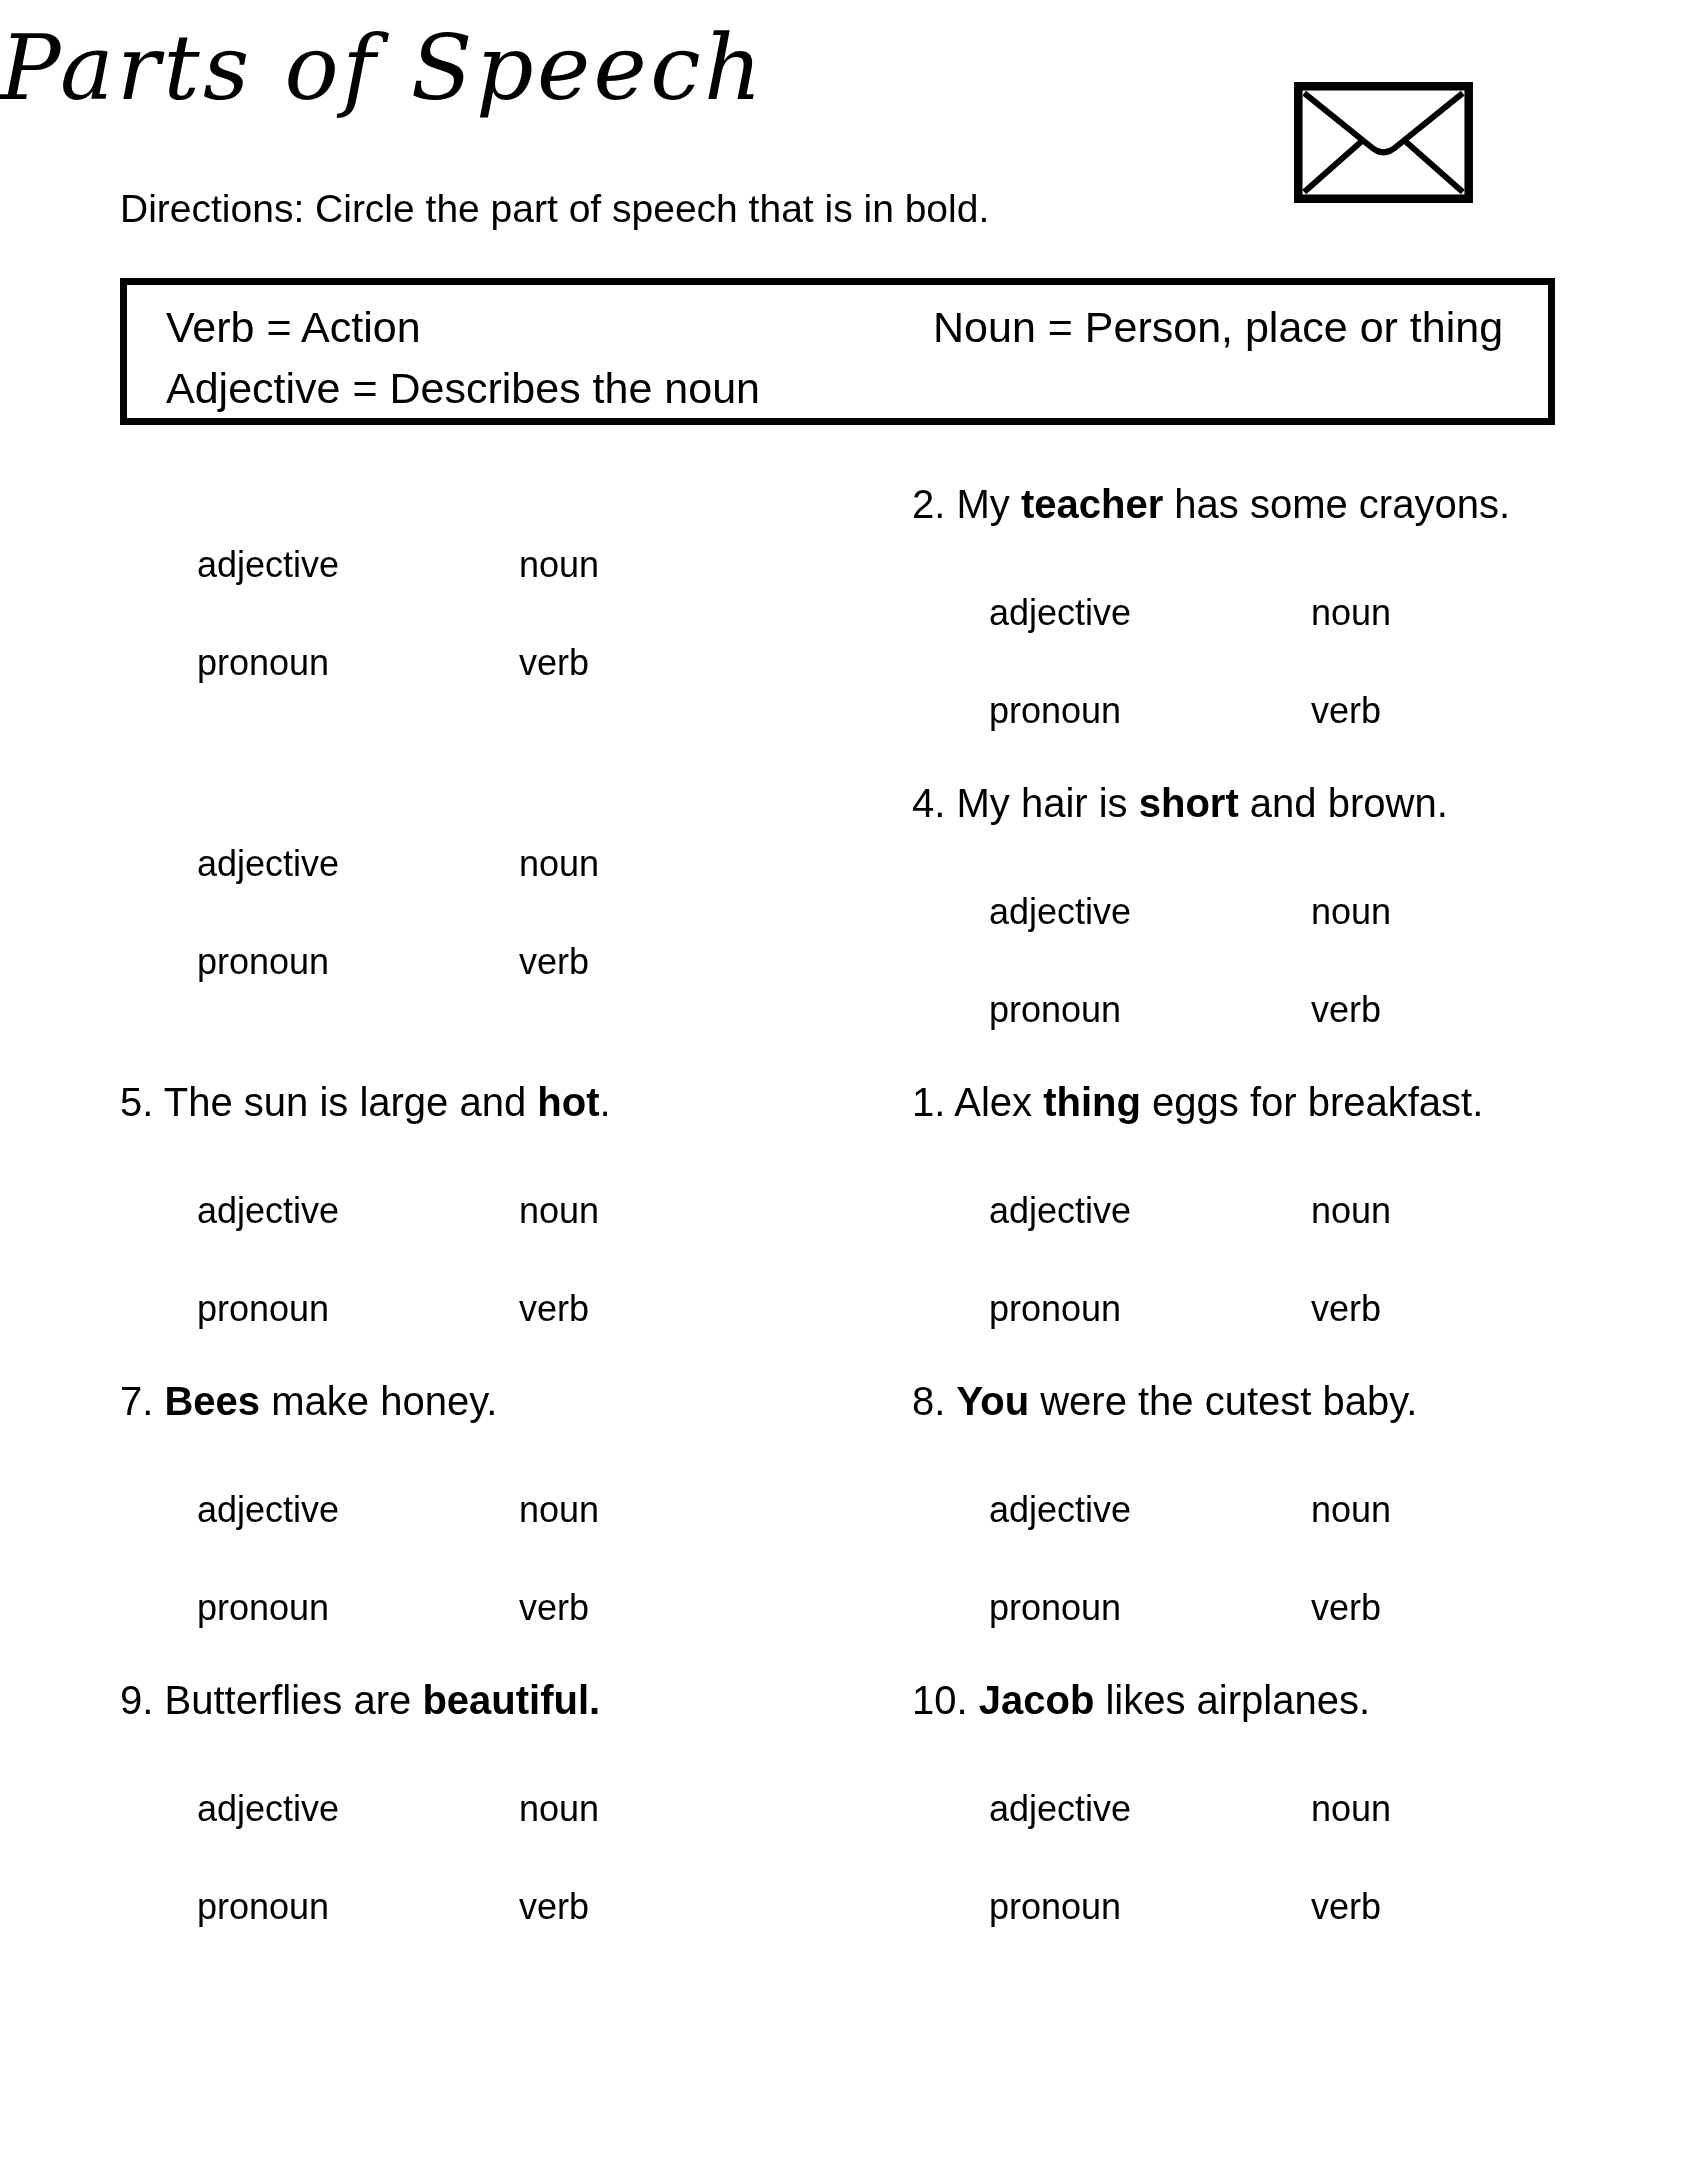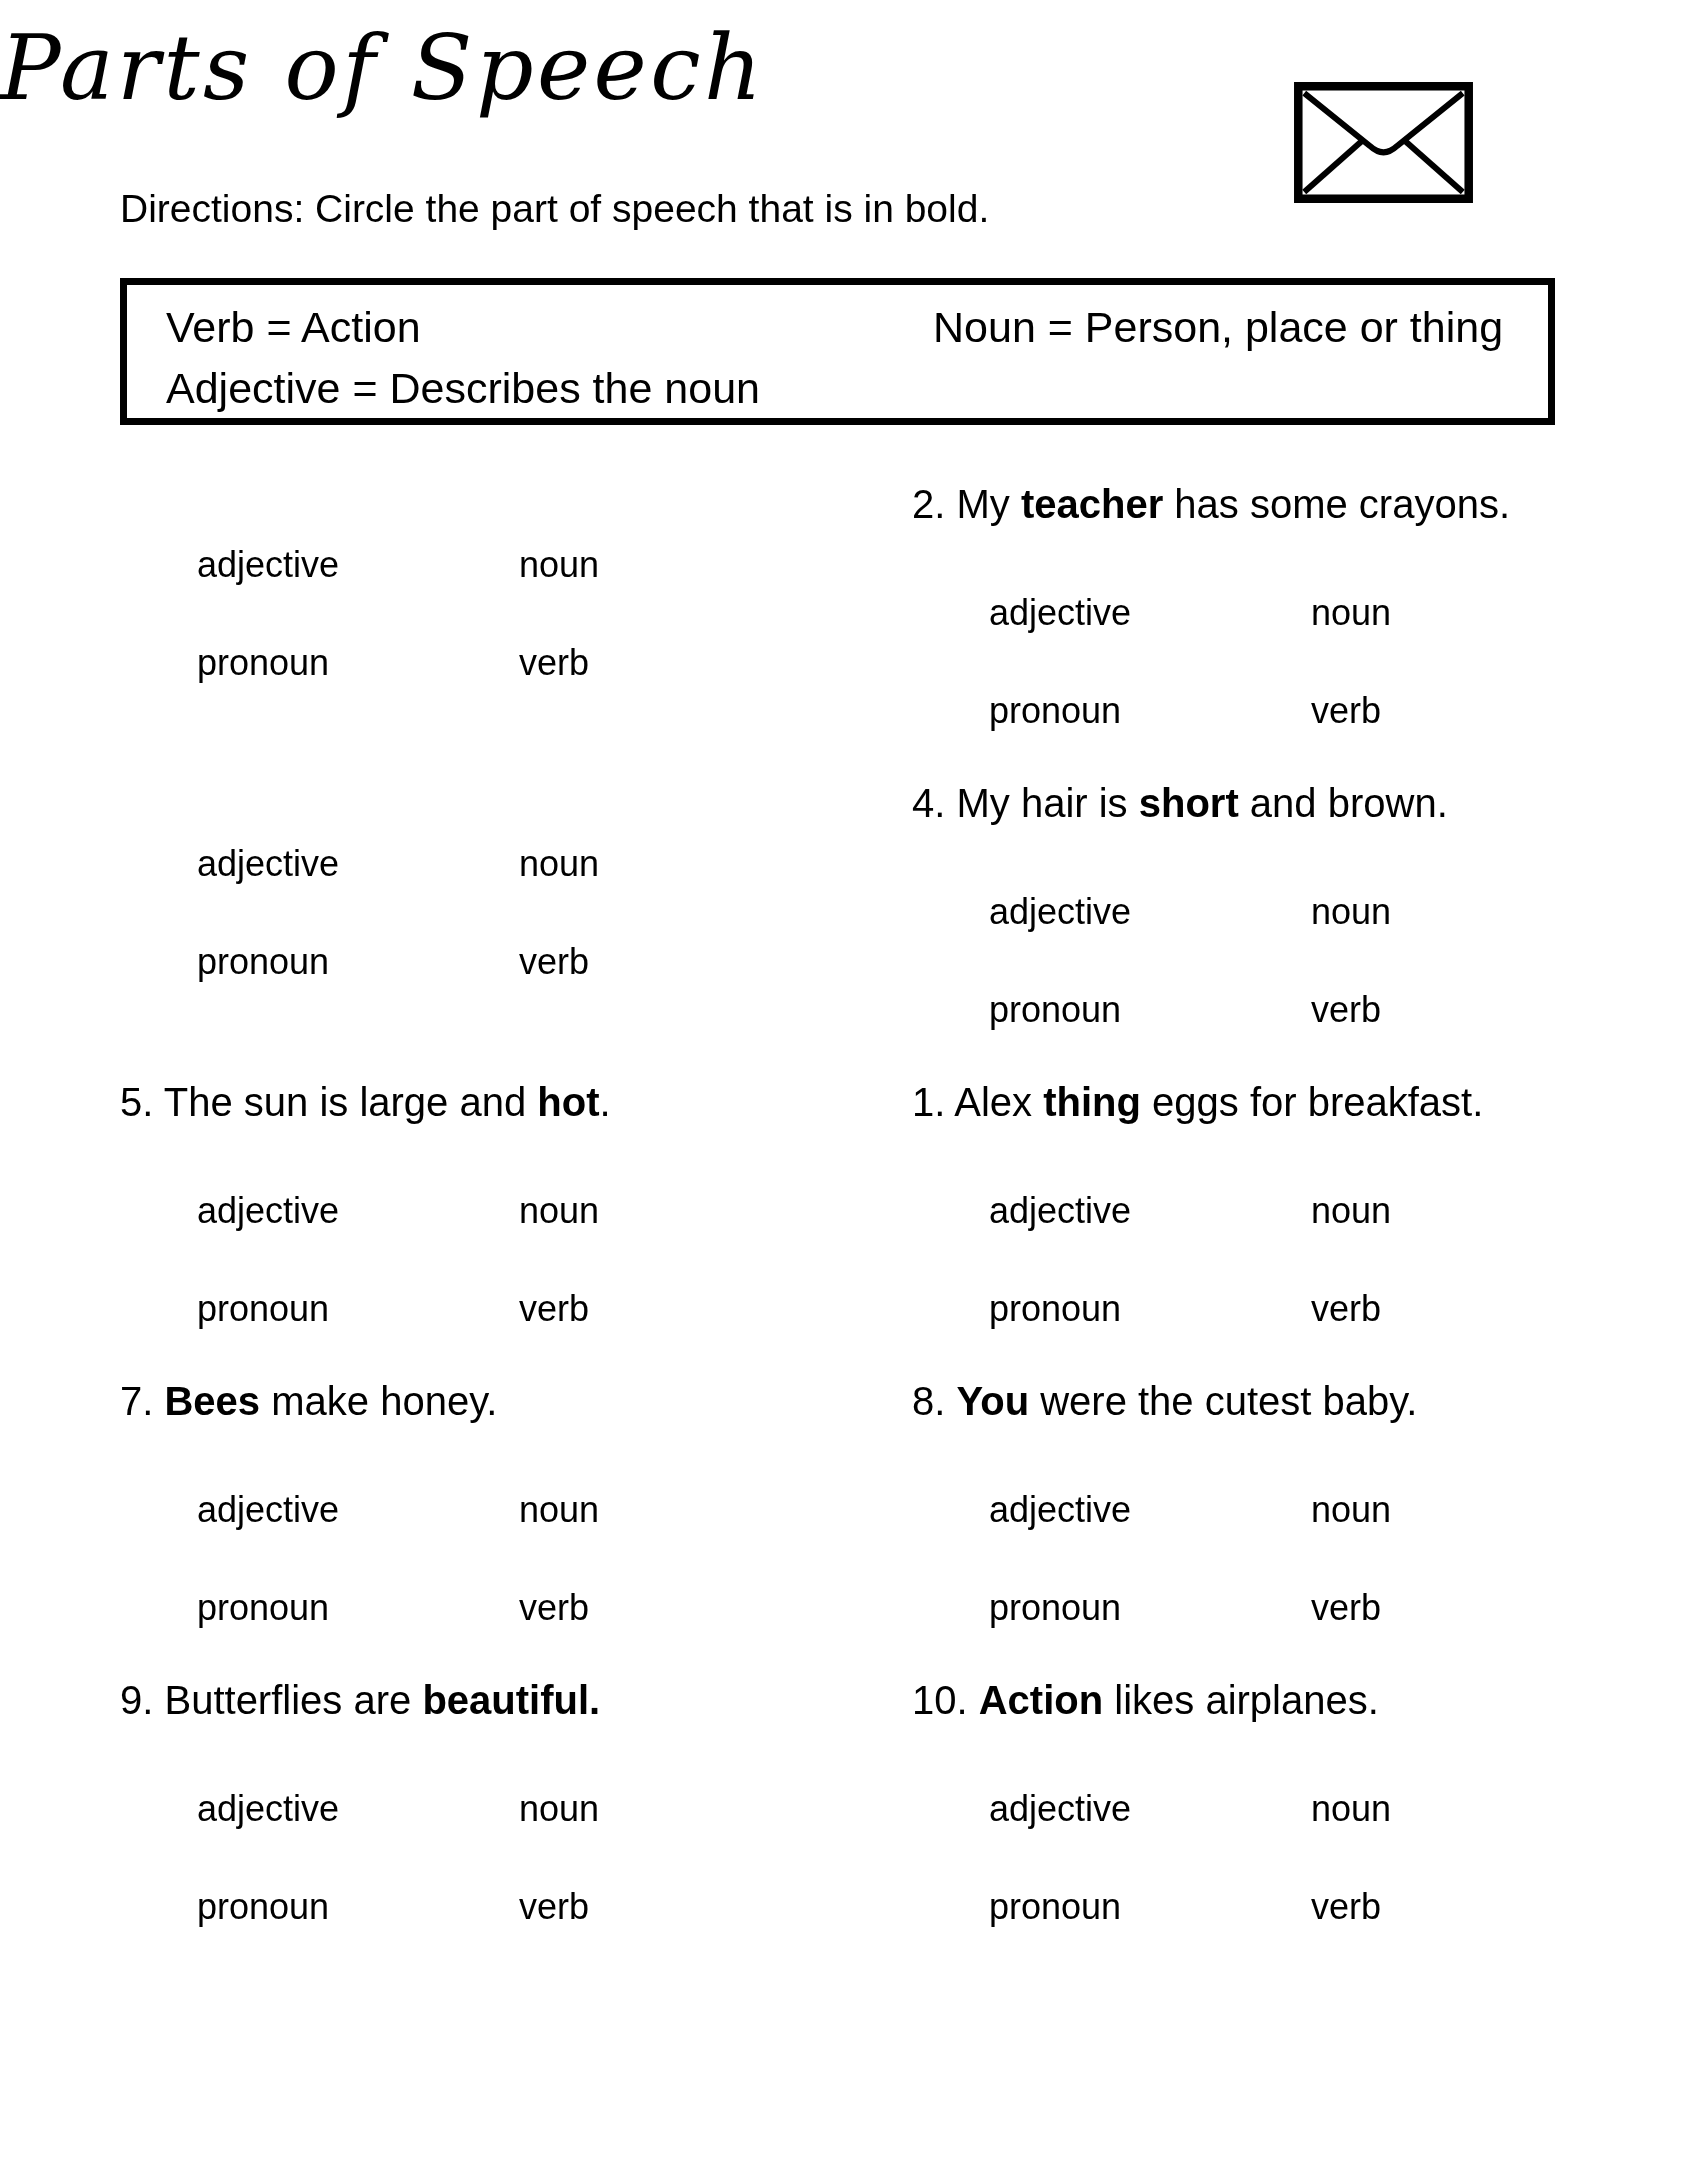--- a/index.html
+++ b/index.html
@@ -198,21 +198,21 @@
     <div class="opts">
       <span class="opt">adjective</span>
       <span class="opt">noun</span>
       <span class="opt">pronoun</span>
       <span class="opt">verb</span>
     </div>
   </div>
 
   <div class="q-block">
     <div class="q-sentence">
-      <span>10. </span><span class="bold">Action</span><span> likes airplanes.</span>
+      <span>10. </span><span class="bold">Jacob</span><span> likes airplanes.</span>
     </div>
     <div class="opts">
       <span class="opt">adjective</span>
       <span class="opt">noun</span>
       <span class="opt">pronoun</span>
       <span class="opt">verb</span>
     </div>
   </div>
 </div>
 

